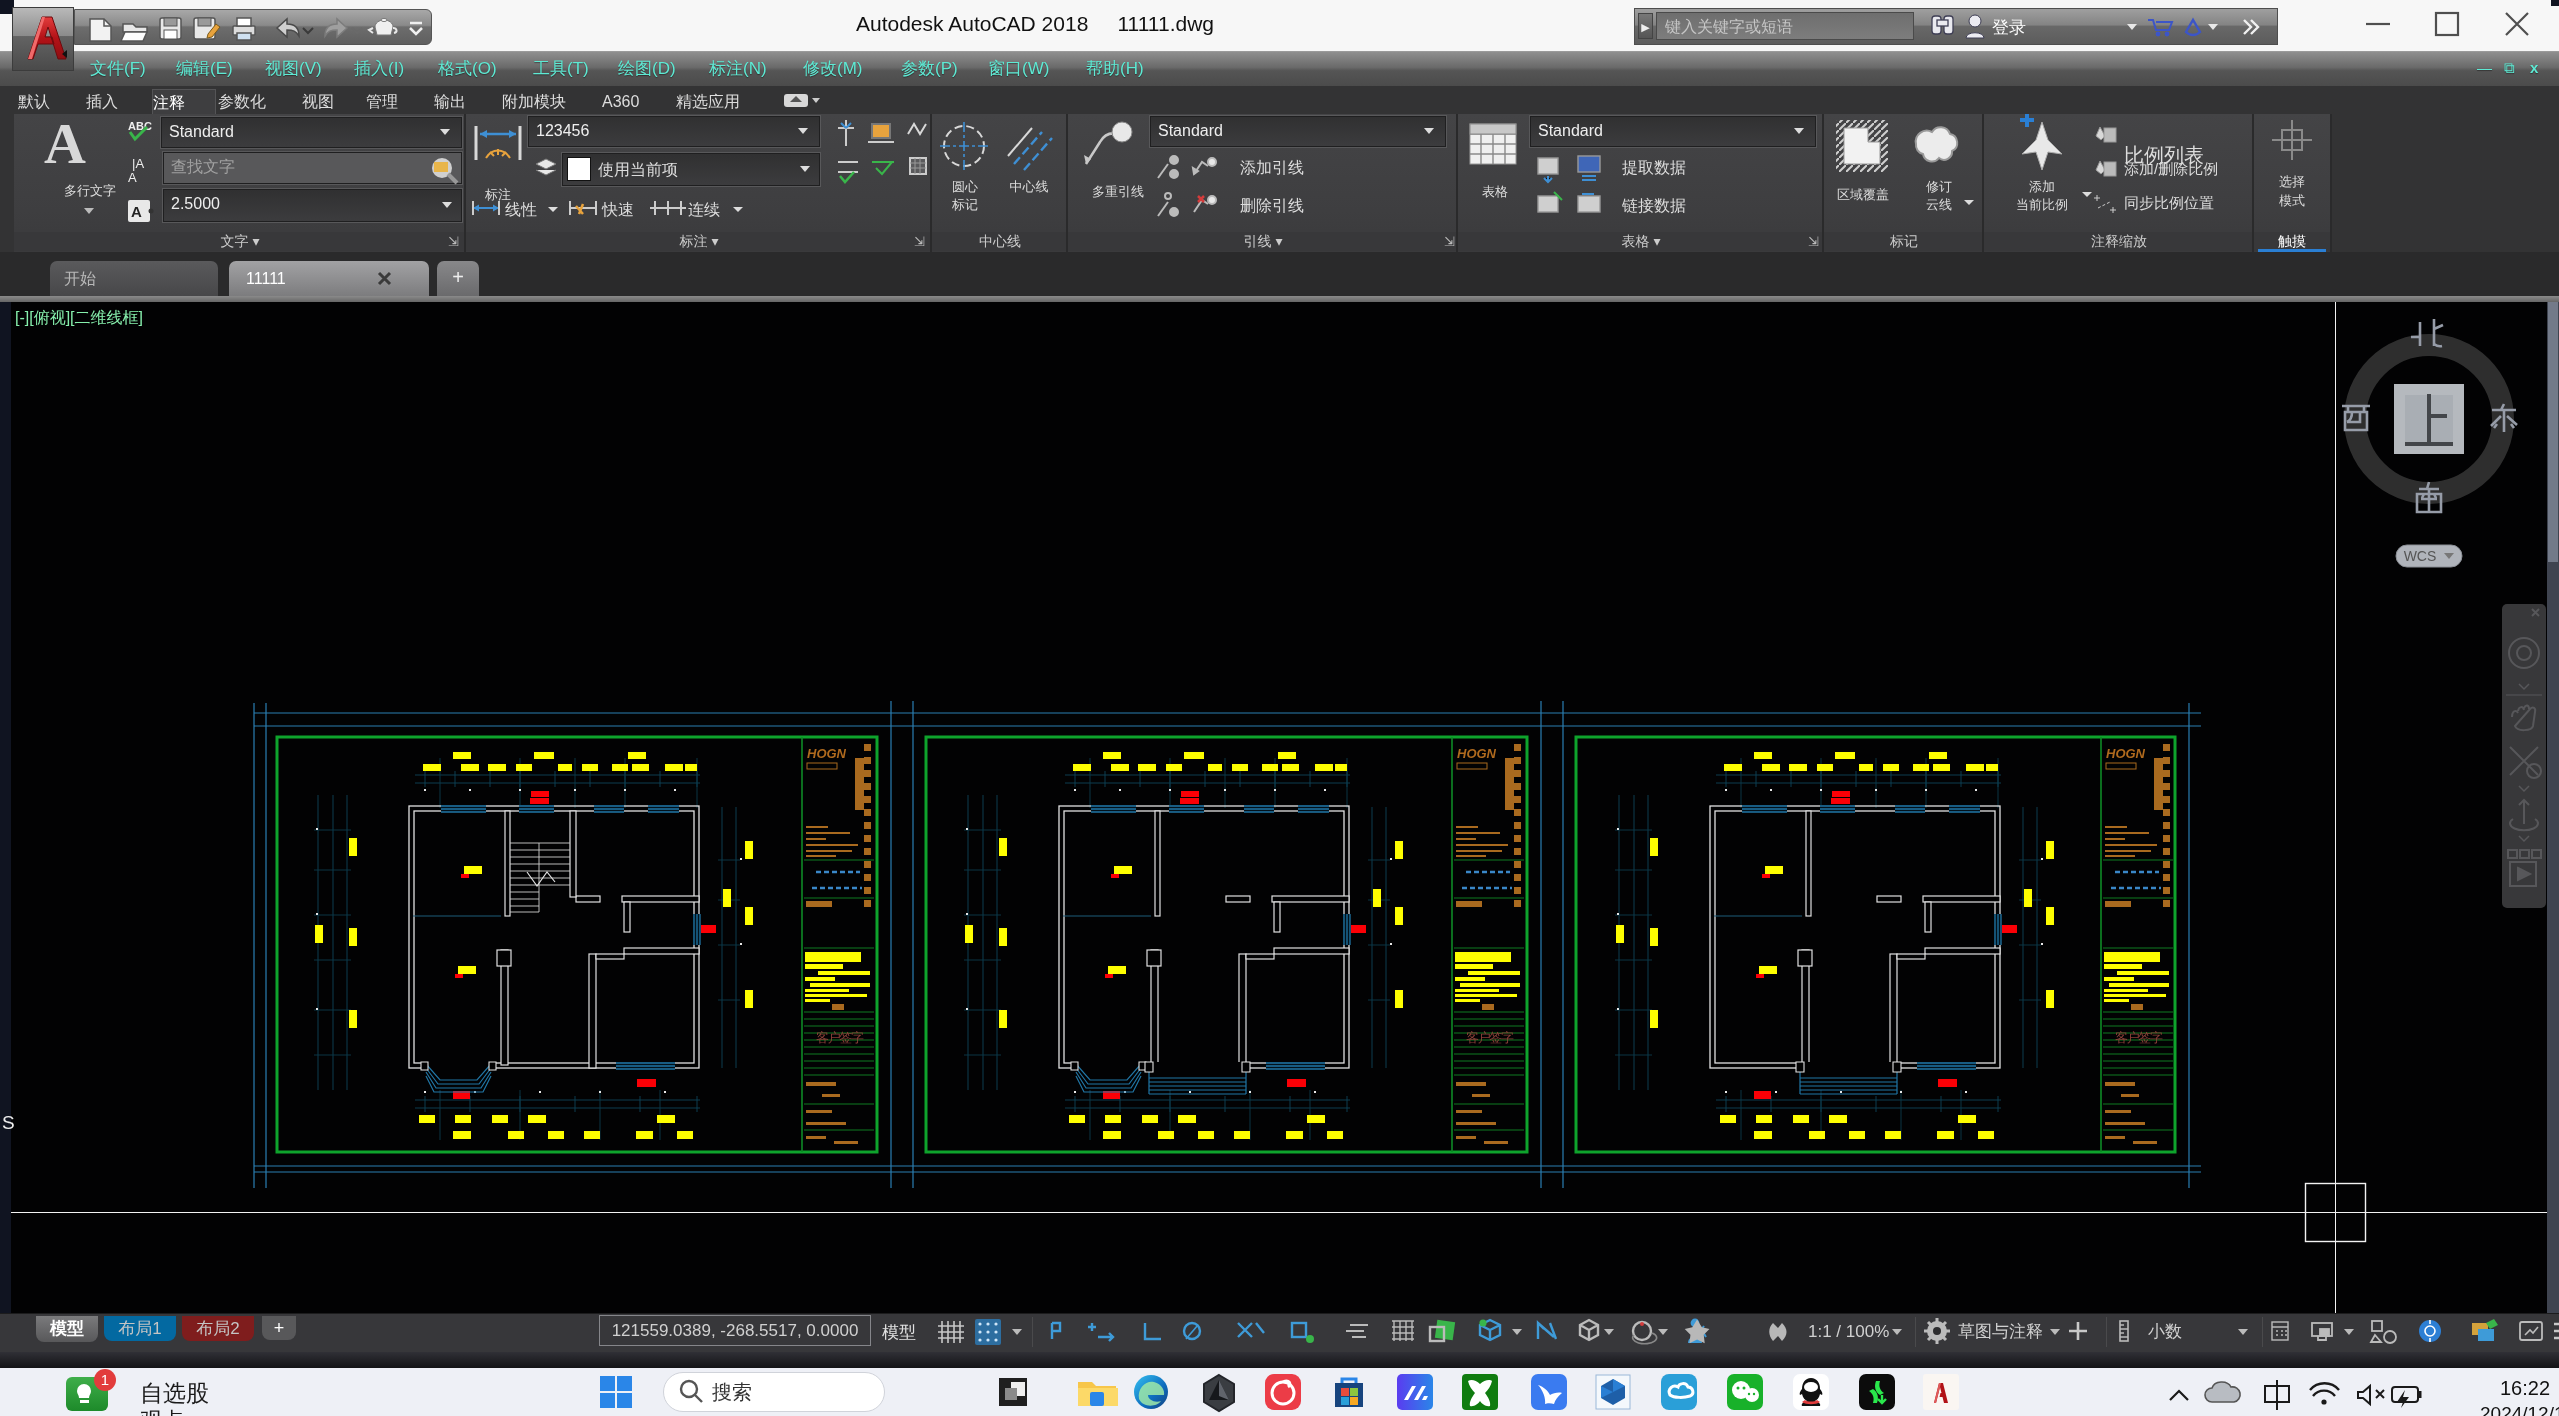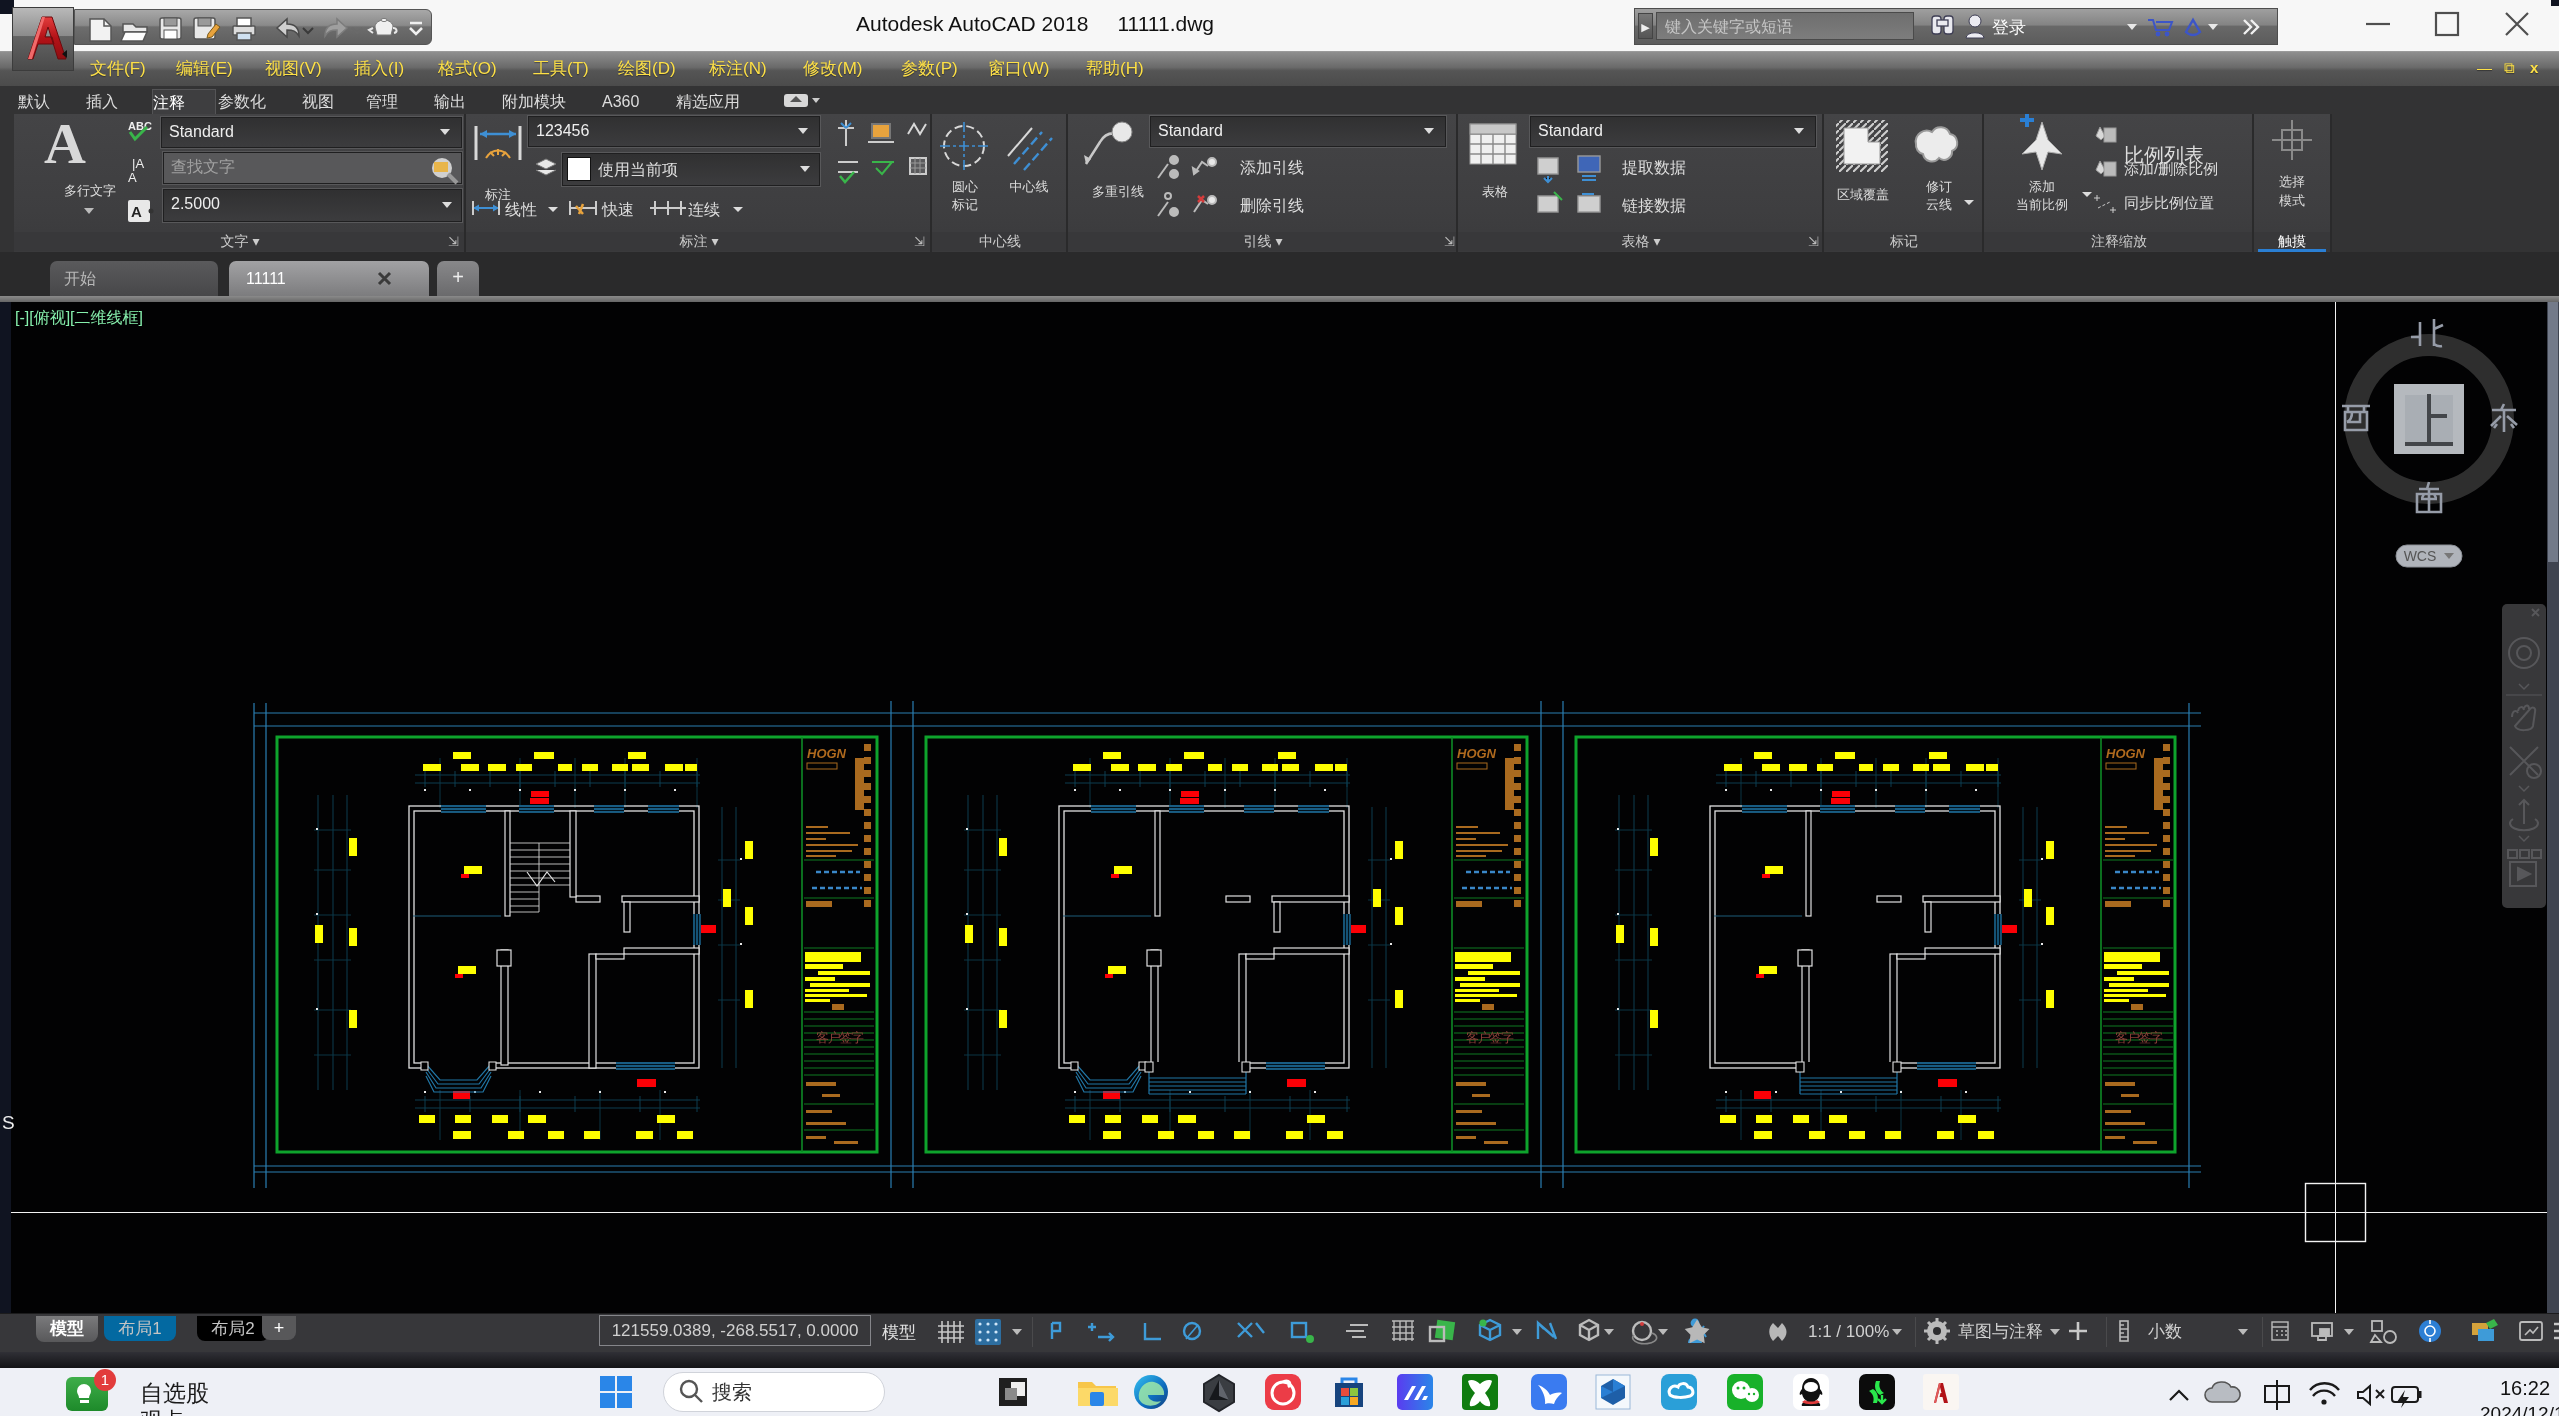--- a/index.html
+++ b/index.html
@@ -10,21 +10,21 @@
 
 #titlebar{left:0;top:0;width:2559px;height:51px;background:#f7f7f7}
 #tl-corner{left:0;top:0;width:14px;height:14px;background:#101421}
 #tr-corner{right:0;top:0;width:8px;height:6px;background:#101421}
 #logo{left:12px;top:7px;width:62px;height:64px;background:linear-gradient(#b9b9b9,#8b8b8b 45%,#636363 46%,#4a4a4a);border:1px solid #3c3c3c;z-index:5}
 #qat{left:74px;top:9px;width:358px;height:36px;background:linear-gradient(#a8a8a8,#8a8a8a 45%,#6d6d6d 50%,#5f5f5f);border-radius:0 6px 6px 0;border:1px solid #555}
 #title-text{left:0;top:12px;width:2070px;text-align:center;font-size:21px;color:#111}
 #searchbar{z-index:1;left:1634px;top:8px;width:644px;height:37px;background:linear-gradient(#9f9f9f,#848484 45%,#686868 50%,#5c5c5c);border:1px solid #4e4e4e}
 
 #menubar{left:0;top:51px;width:2559px;height:35px;background:linear-gradient(#8f8f8f,#6a6a6a 45%,#555 55%,#4b4b4b);border-top:1px solid #9a9a9a}
-.menu-item{position:absolute;top:6px;font-size:17px;color:#fde047;white-space:nowrap;text-shadow:0 1px 1px rgba(0,0,0,.4)}
+.menu-item{position:absolute;top:6px;font-size:17px;color:#5eead4;white-space:nowrap;text-shadow:0 1px 1px rgba(0,0,0,.4)}
 
 #tabrow{left:0;top:86px;width:2559px;height:28px;background:#333334}
 .rtab{position:absolute;top:3px;height:25px;font-size:16px;color:#ddd;line-height:25px;white-space:nowrap}
 #rtab-active{background:#3e3e40;border:1px solid #545456;border-bottom:none;color:#fff}
 
 #ribbon{left:0;top:114px;width:2559px;height:138px;background:#333334}
 .panel{position:absolute;top:0;height:138px;background:linear-gradient(#444446,#3e3e40 70%,#3a3a3c)}
 .plabel{position:absolute;bottom:1px;left:0;right:0;height:19px;font-size:14px;color:#ccc;text-align:center;line-height:18px;background:#38383a}
 .psep{position:absolute;top:0;width:2px;height:138px;background:#2a2a2b}
 .combo{position:absolute;background:linear-gradient(#303031,#3c3c3e);border:1px solid #1f1f20;box-shadow:0 0 0 1px #58585a;color:#eee;font-size:16px;padding-left:7px;line-height:28px;white-space:nowrap;overflow:hidden}
@@ -699,21 +699,21 @@
   <div class="abs" style="left:2547px;top:302px;width:12px;height:1011px;background:#3f4450">
     <div class="abs" style="left:1px;top:0;width:10px;height:260px;background:#737a89"></div>
   </div>
   <div id="vplabel" class="abs">[-][俯视][二维线框]</div>
   <div id="slabel" class="abs">S</div>
 
   <div id="statusrow" class="abs"></div>
   <div id="statusitems" class="abs" style="left:0;top:1313px;width:2559px;height:39px">
     <div class="ltab" style="left:36px;width:62px;top:3px;height:26px;background:linear-gradient(#7a7a7c,#58585a);color:#fff;font-weight:bold;line-height:26px;border-radius:0 0 8px 8px">模型</div>
     <div class="ltab" style="left:104px;width:72px;top:3px;height:25px;background:#0369a1;color:#c4c4c4;line-height:25px;border-radius:0 0 8px 8px">布局1</div>
-    <div class="ltab" style="left:197px;width:72px;top:3px;height:25px;background:#000000;color:#c4c4c4;line-height:25px;border-radius:0 0 8px 8px">布局2</div>
+    <div class="ltab" style="left:182px;width:72px;top:3px;height:25px;background:#7f1d1d;color:#c4c4c4;line-height:25px;border-radius:0 0 8px 8px">布局2</div>
     <div class="ltab" style="left:262px;width:34px;top:3px;height:24px;background:#58585a;color:#fff;line-height:24px;font-size:18px;border-radius:0 0 8px 8px">+</div>
     <div class="abs nw" style="left:599px;top:2px;width:272px;height:31px;border:1px solid #85868a;font-size:17px;color:#d0d0d0;line-height:30px;text-align:center">121559.0389, -268.5517, 0.0000</div>
     <div class="abs" style="left:882px;top:8px;font-size:17px;color:#e0e0e0">模型</div>
     <svg width="1639" height="39" style="position:absolute;left:920px;top:0">
       <g stroke="#c8c8c8" stroke-width="1.6" fill="none">
         <path d="M22 8 v22 M28 8 v22 M34 8 v22 M40 8 v22 M18 13 h26 M18 19 h26 M18 25 h26"></path>
       </g>
       <g fill="#3e9bd8">
         <g transform="translate(55,6)">
             <rect x="0" y="0" width="26" height="26" rx="2" fill="#2d6ea0"></rect>

